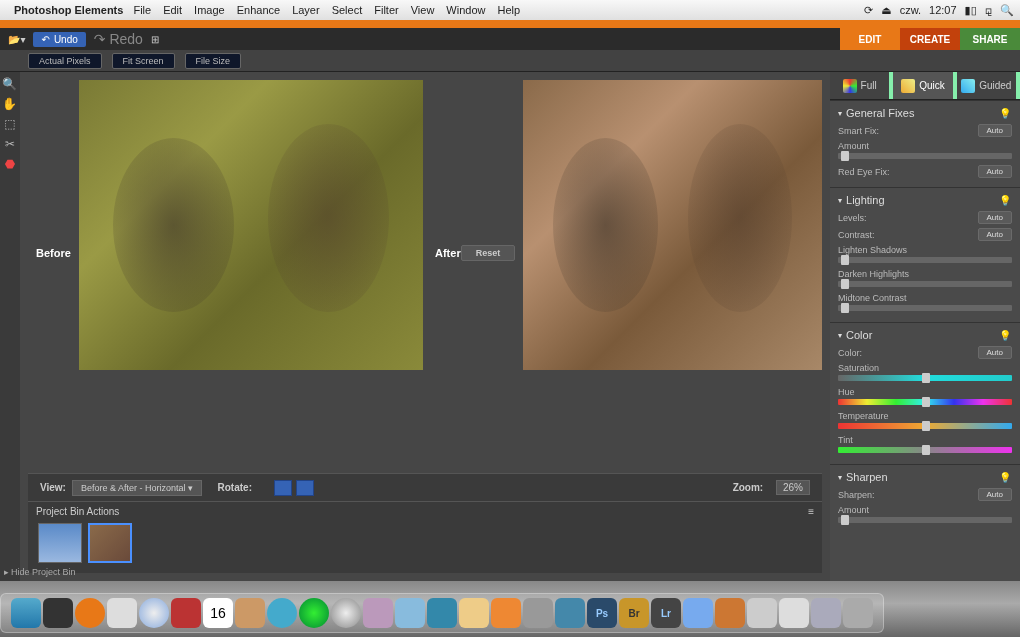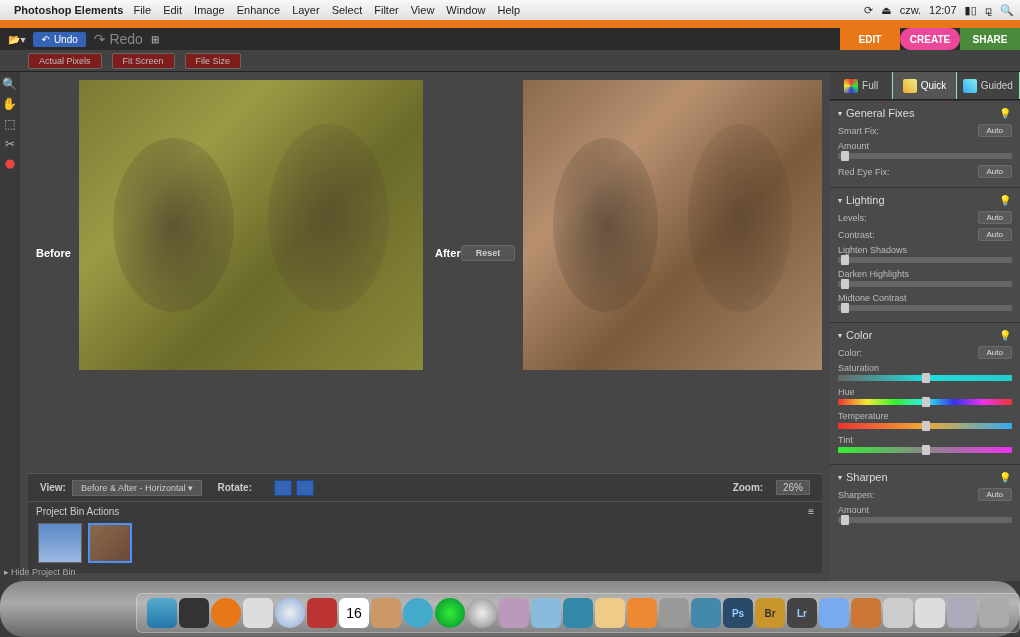--- a/index.html
+++ b/index.html
@@ -17,26 +17,26 @@
 .appbar { height: 8px; background: #e87817; }
 
 
 .top-tabs { height: 22px; background: #2b2b2b; display: flex; align-items: stretch; }
 .top-tabs .left-tools { display: flex; align-items: center; gap: 8px; padding: 0 8px; font-size: 10px; color: #ccc; }
 .top-tabs .undo { background: #3563b5; color: #fff; padding: 2px 8px; border-radius: 2px; font-size: 10px; display: flex; align-items: center; gap: 4px; }
 .top-tabs .redo { color: #888; font-size: 14px; }
 .top-tabs .spacer { flex: 1; }
 .top-tabs .tab { width: 60px; display: flex; align-items: center; justify-content: center; font-size: 10px; font-weight: bold; color: #fff; cursor: pointer; }
 .tab-edit { background: #e87817; }
-.tab-create { background: #ec4899; border-radius: 11px; }
+.tab-create { background: #c2410c; }
 .tab-share { background: #4a8a3a; }
 
 
 .options-bar { height: 22px; background: #424242; display: flex; align-items: center; padding: 0 28px; gap: 10px; border-bottom: 1px solid #222; }
-.opt-btn { background: #7f1d1d; color: #bbb; font-size: 9px; padding: 2px 10px; border: 1px solid #666; border-radius: 2px; cursor: pointer; }
+.opt-btn { background: #0f172a; color: #bbb; font-size: 9px; padding: 2px 10px; border: 1px solid #666; border-radius: 2px; cursor: pointer; }
 
 
 .main { display: flex; height: 509px; }
 
 
 .tool-strip { width: 20px; background: #3a3a3a; display: flex; flex-direction: column; align-items: center; padding-top: 4px; gap: 4px; }
 .tool { width: 16px; height: 16px; color: #bbb; font-size: 12px; display: flex; align-items: center; justify-content: center; cursor: pointer; }
 
 
 .workspace { flex: 1; background: #464646; display: flex; flex-direction: column; padding: 8px; }
@@ -64,21 +64,21 @@
 .project-bin .title-row { display: flex; justify-content: space-between; font-size: 10px; color: #ccc; }
 .thumbs { display: flex; gap: 6px; padding: 6px 2px; }
 .thumb { width: 44px; height: 40px; border: 1px solid #666; }
 .thumb.selected { border: 2px solid #4a90ff; }
 .thumb-sky { background: linear-gradient(#5a8ac8, #9ab8e0); }
 .thumb-photo { background: linear-gradient(135deg,#8a6a4a,#6a4a3a); }
 
 
 .right-panel { width: 190px; background: #4a4a4a; display: flex; flex-direction: column; font-size: 10px; color: #ccc; }
 .mode-tabs { height: 28px; display: flex; background: #424242; border-bottom: 1px solid #222; }
-.mode-tab { flex: 1; display: flex; align-items: center; justify-content: center; gap: 4px; font-size: 10px; color: #ccc; cursor: pointer; border-right: 1px solid #86efac; }
+.mode-tab { flex: 1; display: flex; align-items: center; justify-content: center; gap: 4px; font-size: 10px; color: #ccc; cursor: pointer; border-right: 4px solid #86efac; }
 .mode-tab.active { background: #555; color: #fff; }
 .mode-icon { width: 14px; height: 14px; }
 .icon-full { background: conic-gradient(#e33,#3e3,#33e,#ee3,#e33); border-radius: 2px; }
 .icon-quick { background: linear-gradient(45deg,#ea3,#ee8); border-radius: 2px; }
 .icon-guided { background: linear-gradient(45deg,#3ae,#8ee); border-radius: 2px; }
 
 .panel-section { border-top: 1px solid #333; padding: 4px 8px 8px; }
 .panel-section .heading { display: flex; align-items: center; gap: 4px; font-size: 11px; color: #ddd; padding: 2px 0; cursor: pointer; }
 .panel-section .heading::before { content: "▾"; font-size: 8px; }
 .panel-section .bulb { margin-left: auto; color: #eecc66; font-size: 10px; }
@@ -88,21 +88,21 @@
 .slider .thumb-handle { position: absolute; width: 8px; height: 10px; background: #ccc; top: -2px; border-radius: 1px; }
 .slider.gradient-sat { background: linear-gradient(90deg,#666,#2dd,#2cc); }
 .slider.gradient-hue { background: linear-gradient(90deg,#e33,#ee3,#3e3,#3ee,#33e,#e3e,#e33); }
 .slider.gradient-temp { background: linear-gradient(90deg,#e33,#ea3,#3ae); }
 .slider.gradient-tint { background: linear-gradient(90deg,#3e3,#888,#e3e); }
 
 
 .status-bar { position: absolute; bottom: 58px; left: 0; height: 14px; font-size: 9px; color: #aaa; padding: 0 4px; display: flex; align-items: center; }
 
 
-.dock-area { position: absolute; bottom: 0; left: 0; right: 0; height: 56px; background: linear-gradient(#888, #aaa 40%, #666); display: flex; align-items: flex-end; justify-content: flex-end; padding-bottom: 4px; border-radius: 24px; }
+.dock-area { position: absolute; bottom: 0; left: 0; right: 0; height: 56px; background: linear-gradient(#888, #aaa 40%, #666); display: flex; align-items: flex-end; justify-content: flex-start; padding-bottom: 4px; }
 .dock { display: flex; gap: 2px; padding: 4px 10px; background: rgba(255,255,255,0.15); border-radius: 6px; border: 1px solid rgba(255,255,255,0.3); }
 .dock-item { width: 30px; height: 30px; border-radius: 6px; display: flex; align-items: center; justify-content: center; font-size: 14px; cursor: pointer; }
 .di-finder { background: linear-gradient(#5ac,#27a); }
 .di-dash { background: #333; }
 .di-ff { background: #e87817; border-radius: 50%; }
 .di-mail { background: #ddd; }
 .di-safari { background: radial-gradient(#eee,#8ad); border-radius: 50%; }
 .di-dict { background: #b33; }
 .di-cal { background: #fff; }
 .di-addr { background: #c96; }

